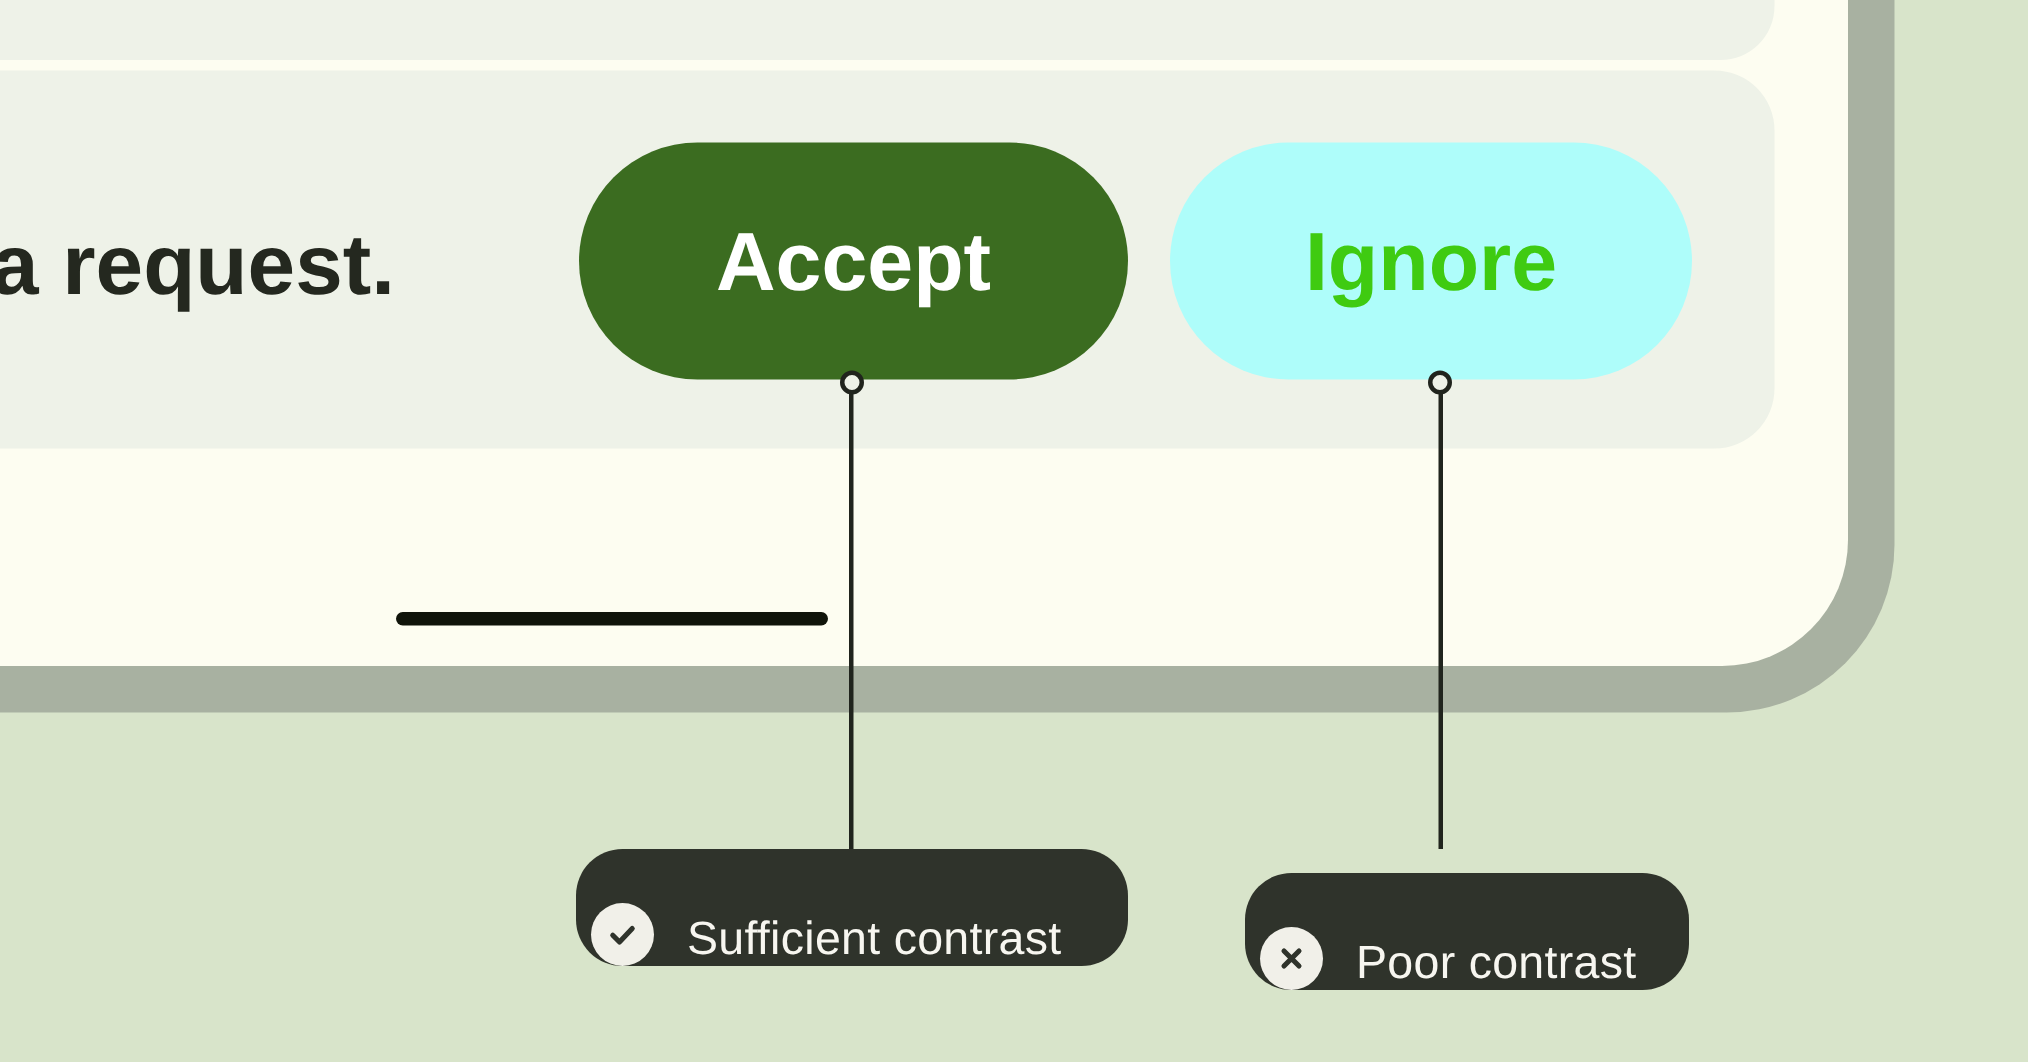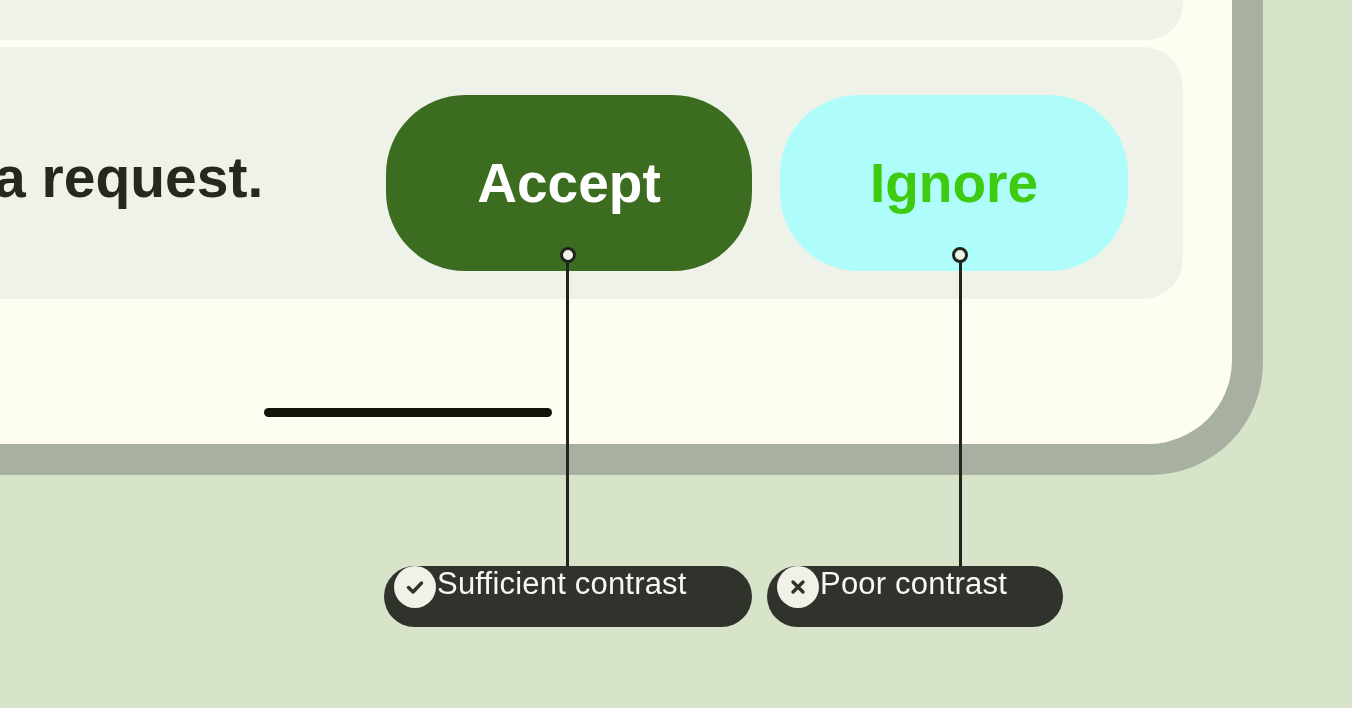--- a/index.html
+++ b/index.html
@@ -32,21 +32,21 @@
     background:#eef2e8; border-radius:40px;
   }
 
   .message-text {
     left:-6px; top:140px;
     font-size:57px; font-weight:700; color:#24281f;
     line-height:74px; white-space:nowrap;
   }
 
   .pill-button {
-    top:95px; height:176px; border-radius:79px;
+    top:95px; height:158px; border-radius:79px;
     display:flex; align-items:center; justify-content:center;
     font-size:55px; font-weight:700; cursor:pointer;
     border:none; padding:0;
   }
   .accept-button { left:386px; width:366px; background:#3b6c20; color:#ffffff; }
   .ignore-button { left:780px; width:348px; background:#aefdfa; color:#3fcb11; }
 
   .home-indicator {
     left:264px; top:408px; width:288px; height:9px;
     background:#10140a; border-radius:5px;
@@ -59,27 +59,27 @@
 
   .connector-dot {
     width:10px; height:10px; top:247px;
     border:3px solid #20241d; border-radius:50%;
     background:#eef2e8;
   }
   .connector-dot.accept { left:560px; }
   .connector-dot.ignore { left:952px; }
 
   .annotation-pill {
-    top:566px; height:61px; border-radius:31px;
+    top:566px; height:78px; border-radius:31px;
     background:#2f332b;
-    display:flex; align-items:flex-start; gap:1px;
+    display:flex; align-items:flex-end; gap:22px;
     padding-left:10px; box-sizing:border-box;
   }
   .annotation-pill.sufficient { left:384px; width:368px; }
-  .annotation-pill.poor       { left:767px; width:296px; }
+  .annotation-pill.poor       { left:830px; width:296px;margin-top:16px; }
 
   .annotation-icon-circle {
     width:42px; height:42px; border-radius:50%;
     background:#f1f0e9; flex:0 0 auto;
     display:flex; align-items:center; justify-content:center;
   }
   .annotation-label {
     font-size:31px; font-weight:500; color:#f7f6f0;
     white-space:nowrap; letter-spacing:0.2px;
   }

